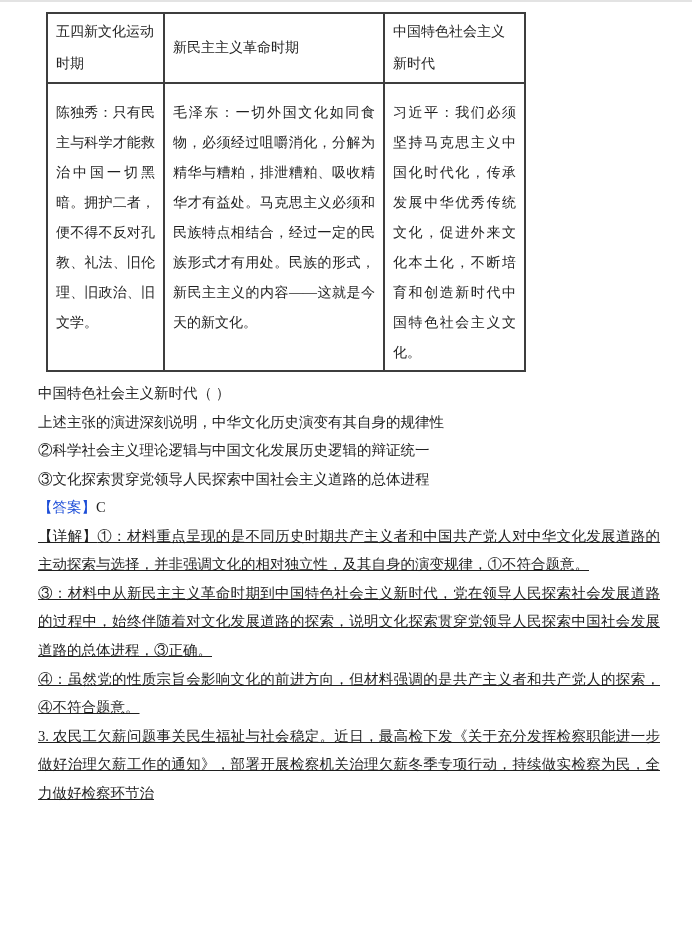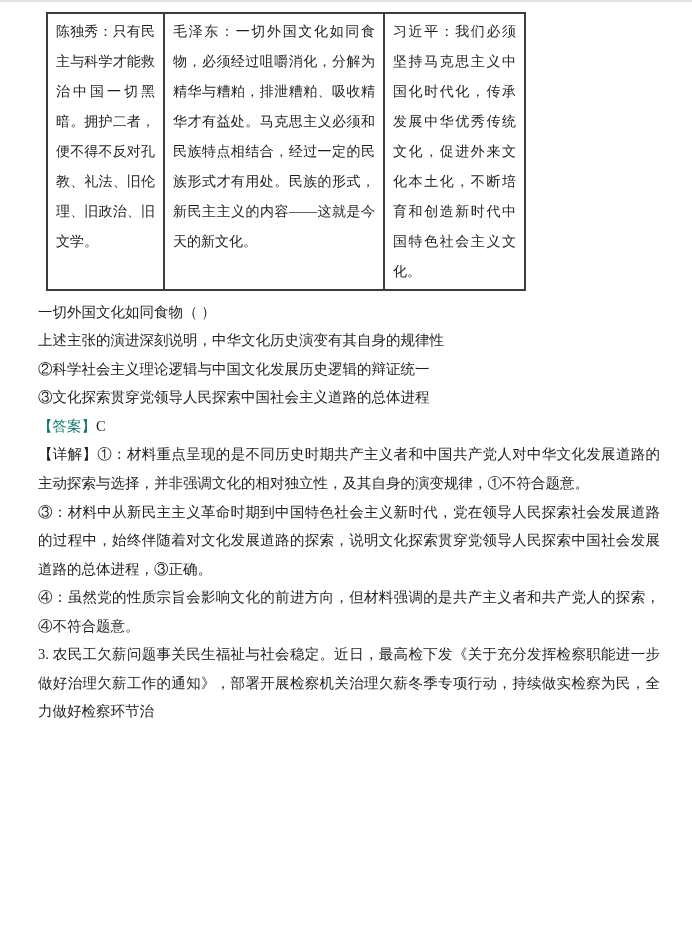--- a/index.html
+++ b/index.html
@@ -36,66 +36,71 @@
   }
   table.cmp tr.hdr td {
     height: 60px;
     line-height: 2.3;
     vertical-align: middle;
   }
   table.cmp tr.bdy td {
     height: 210px;
     line-height: 2.14;
     vertical-align: top;
-    padding-top: 3px;
+    padding-top: 14px;
     text-align: justify;
   }
   .col1 { width: 117px; }
   .col2 { width: 220px; }
   .col3 { width: 141px; }
 
   
   .txt p {
     margin: 0;
     font-size: 14.5px;
     line-height: 1.97;
   }
   p.stem { margin-top: 7px; }
-  p.justify { text-align: justify; }
+  p.justify { text-align: justify; text-decoration: underline; }
   .options-row {
     display: flex;
     font-size: 14.5px;
     line-height: 1.97;
   }
   .options-row .opt-a { width: 157px; }
   .options-row .opt-b { width: 149px; }
   .options-row .opt-c { width: 152px; }
-  .blue { color: #0f766e; }
+  .blue { color: #1d4ed8; }
 </style>
 </head>
 <body>
 
 <div class="page txt">
 
   <table class="cmp">
     <colgroup>
       <col class="col1">
         <col class="col2">
         <col class="col3">
     </colgroup>
     <tbody>
+        <tr class="hdr">
+      <td>五四新文化运动时期</td>
+      <td>新民主主义革命时期</td>
+      <td>中国特色社会主义新时代</td>
+    </tr>
     <tr class="bdy">
       <td>陈独秀：只有民主与科学才能救治中国一切黑暗。拥护二者，便不得不反对孔教、礼法、旧伦理、旧政治、旧文学。</td>
       <td>毛泽东：一切外国文化如同食物，必须经过咀嚼消化，分解为精华与糟粕，排泄糟粕、吸收精华才有益处。马克思主义必须和民族特点相结合，经过一定的民族形式才有用处。民族的形式，新民主主义的内容——这就是今天的新文化。</td>
       <td>习近平：我们必须坚持马克思主义中国化时代化，传承发展中华优秀传统文化，促进外来文化本土化，不断培育和创造新时代中国特色社会主义文化。</td>
     </tr>
   </tbody>
     </table>
 
-  <p class="stem">一切外国文化如同食物（    ）</p>
+  <p class="stem">中国特色社会主义新时代（    ）</p>
 
   <p>上述主张的演进深刻说明，中华文化历史演变有其自身的规律性</p>
   <p>②科学社会主义理论逻辑与中国文化发展历史逻辑的辩证统一</p>
   <p>③文化探索贯穿党领导人民探索中国社会主义道路的总体进程</p>
 
 
   <p><span class="blue">【答案】</span><span>C</span></p>
 
 
   <p class="justify"><span>【详解】</span><span>①：材料重点呈现的是不同历史时期共产主义者和中国共产党人对中华文化发展道路的主动探索与选择，并非强调文化的相对独立性，及其自身的演变规律，①不符合题意。</span></p>

